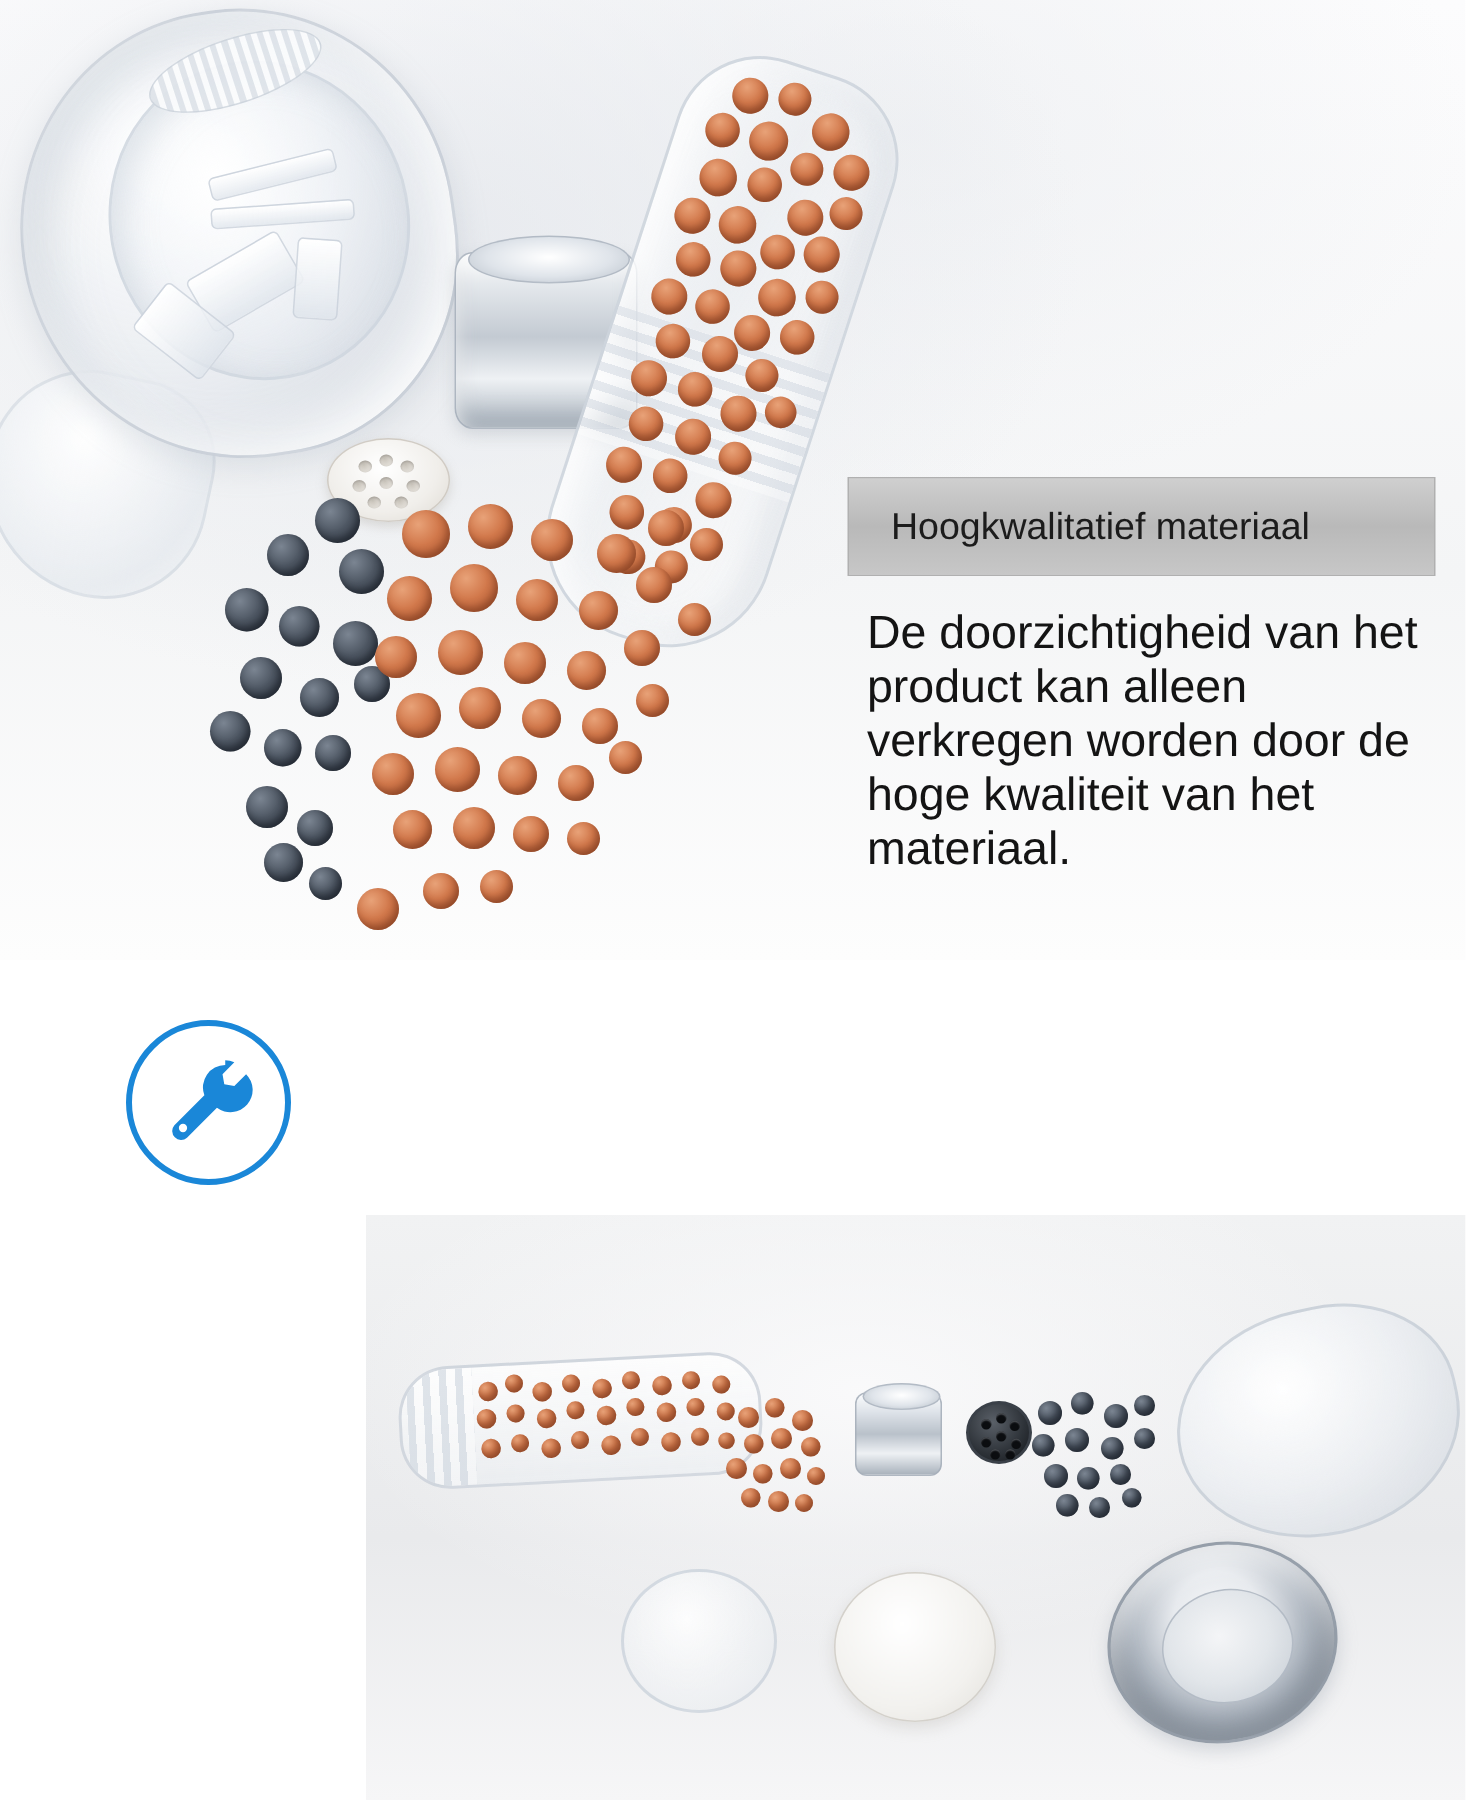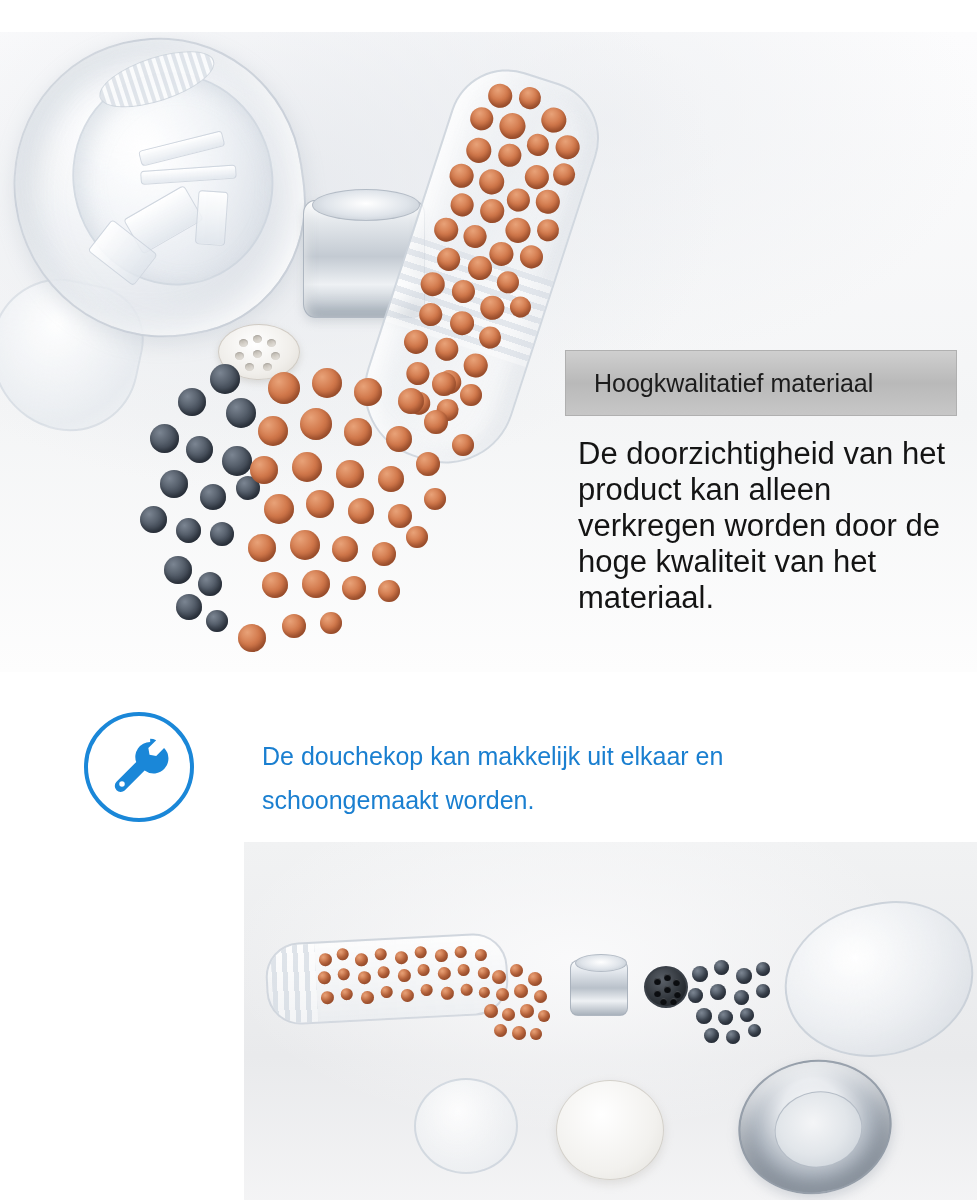--- a/index.html
+++ b/index.html
@@ -8,21 +8,20 @@
     height: 1200px;
     background: #ffffff;
     font-family: "Liberation Sans", sans-serif;
     overflow: hidden;
   }
   .page {
     position: relative;
     width: 977px;
     height: 1142px;
     background: #ffffff;
-    margin-top: 32px;
   }
 
   
   .hero {
     position: absolute;
     left: 0; top: 0;
     width: 977px; height: 640px;
     background: linear-gradient(180deg,#fdfdfd 0%, #f6f6f7 55%, #fbfbfb 100%);
     overflow: hidden;
   }
@@ -424,21 +423,20 @@
     <div class="callout-body">De doorzichtigheid van het product kan alleen verkregen worden door de hoge kwaliteit van het materiaal.</div>
   </div>
 
   <div class="clean-section">
     <div class="wrench-circle">
       <svg width="68" height="68" viewBox="0 0 64 64">
         <path d="M42.5 8.5a14 14 0 0 0-13.1 18.9L10.6 46.2a5.6 5.6 0 0 0 7.9 7.9l18.8-18.8A14 14 0 0 0 55.6 14.2l-7.4 7.4-6.3-1.1-1.1-6.3 7.4-7.4a14 14 0 0 0-5.7-1.3z" fill="#1a87d8"></path>
         <circle cx="16" cy="48" r="2.6" fill="#ffffff"></circle>
       </svg>
     </div>
-    <div class="clean-text">De douchekop kan makkelijk uit elkaar en schoongemaakt worden.</div>
   </div>
 
   <div class="bottom-photo">
     <div class="bp-surface"></div>
 
     <div class="bp-tube">
       <div class="bp-tube-threads"></div>
       <div class="bead orange" style="left:52px;  top:10px; width:13px; height:13px;"></div>
       <div class="bead orange" style="left:70px;  top:6px;  width:12px; height:12px;"></div>
       <div class="bead orange" style="left:88px;  top:12px; width:13px; height:13px;"></div>

